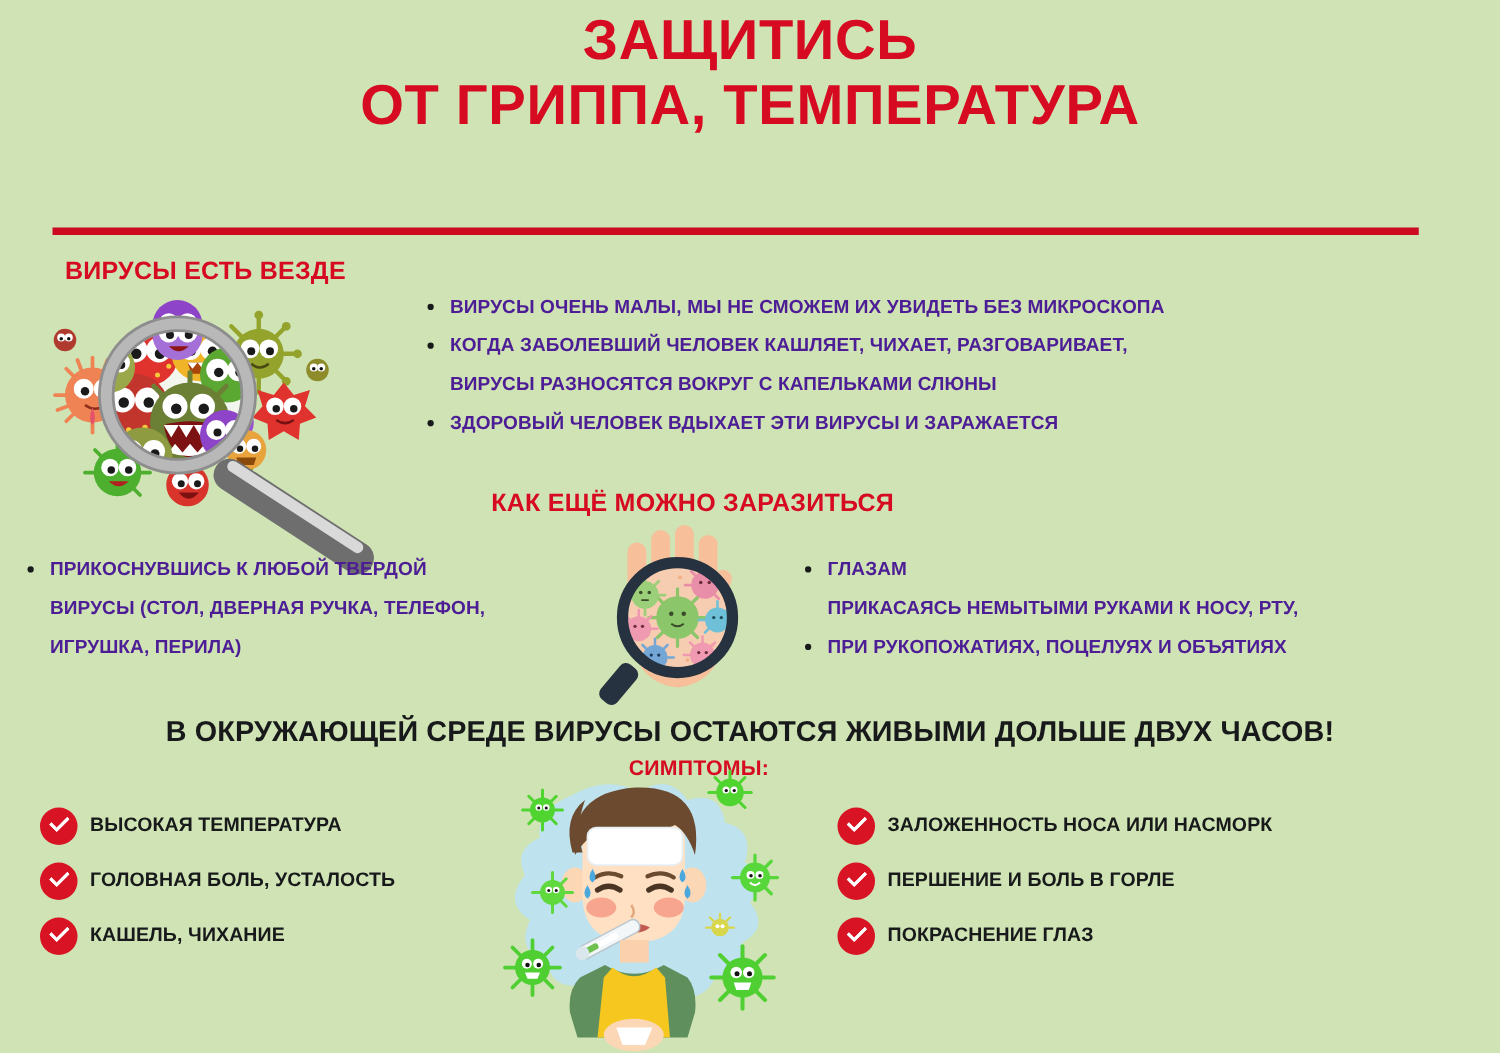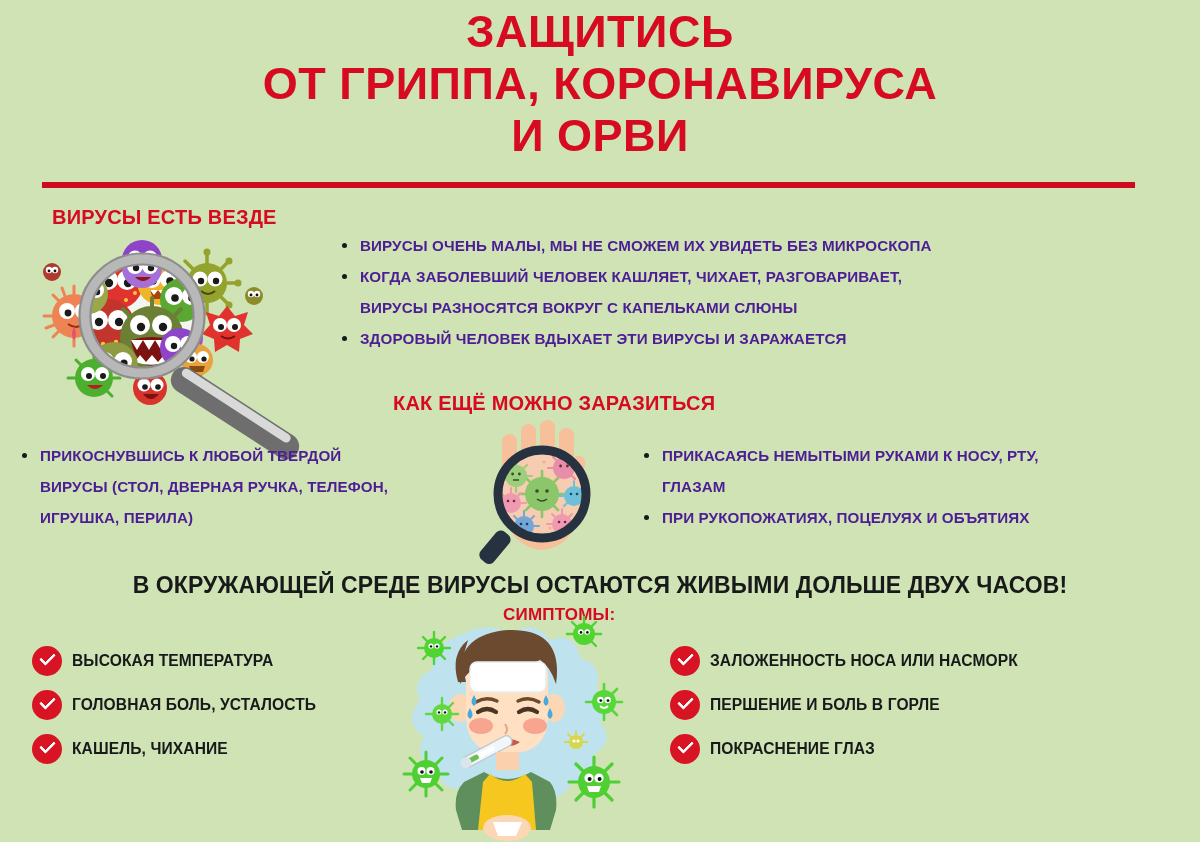--- a/index.html
+++ b/index.html
@@ -178,22 +178,21 @@
   }
   svg { display: block; overflow: visible; }
 </style>
 </head>
 <body>
 
 <div class="poster">
 
   <div class="title-block">
     <div class="title-line">ЗАЩИТИСЬ</div>
-    <div class="title-line">ОТ ГРИППА, КОРОНАВИРУСА</div>
-    <div class="title-line">И ОРВИ</div>
+    <div class="title-line">ОТ ГРИППА, ТЕМПЕРАТУРА</div>
   </div>
   <div class="divider"></div>
 
   <div class="red-head" id="head-viruses-everywhere">ВИРУСЫ ЕСТЬ ВЕЗДЕ</div>
 
   <div id="art-germ-magnifier">
     <svg viewBox="0 0 322 172" width="322" height="172" aria-hidden="true">
       <defs>
         <clipPath id="lensClip">
             <circle cx="120" cy="78" r="57"></circle>
@@ -593,22 +592,22 @@
         <span class="dot"></span>
       <span class="cont">ПРИКОСНУВШИСЬ К ЛЮБОЙ ТВЕРДОЙ</span>
       <span class="cont">ВИРУСЫ (СТОЛ,  ДВЕРНАЯ РУЧКА, ТЕЛЕФОН,</span>
       <span class="cont">ИГРУШКА, ПЕРИЛА)</span>
       </li>
   </ul>
 
   <ul class="bullets" id="list-hands">
     <li>
         <span class="dot"></span>
+      <span class="cont">ГЛАЗАМ</span>
       <span class="cont">ПРИКАСАЯСЬ НЕМЫТЫМИ РУКАМИ К НОСУ, РТУ,</span>
-      <span class="cont">ГЛАЗАМ</span>
       </li>
     <li>
         <span class="dot"></span>
       <span class="cont">ПРИ РУКОПОЖАТИЯХ, ПОЦЕЛУЯХ И ОБЪЯТИЯХ</span>
       </li>
   </ul>
 
   <div id="warning-line">В ОКРУЖАЮЩЕЙ СРЕДЕ ВИРУСЫ ОСТАЮТСЯ ЖИВЫМИ ДОЛЬШЕ ДВУХ ЧАСОВ!</div>
 
   <div class="red-head" id="head-symptoms">СИМПТОМЫ:</div>

